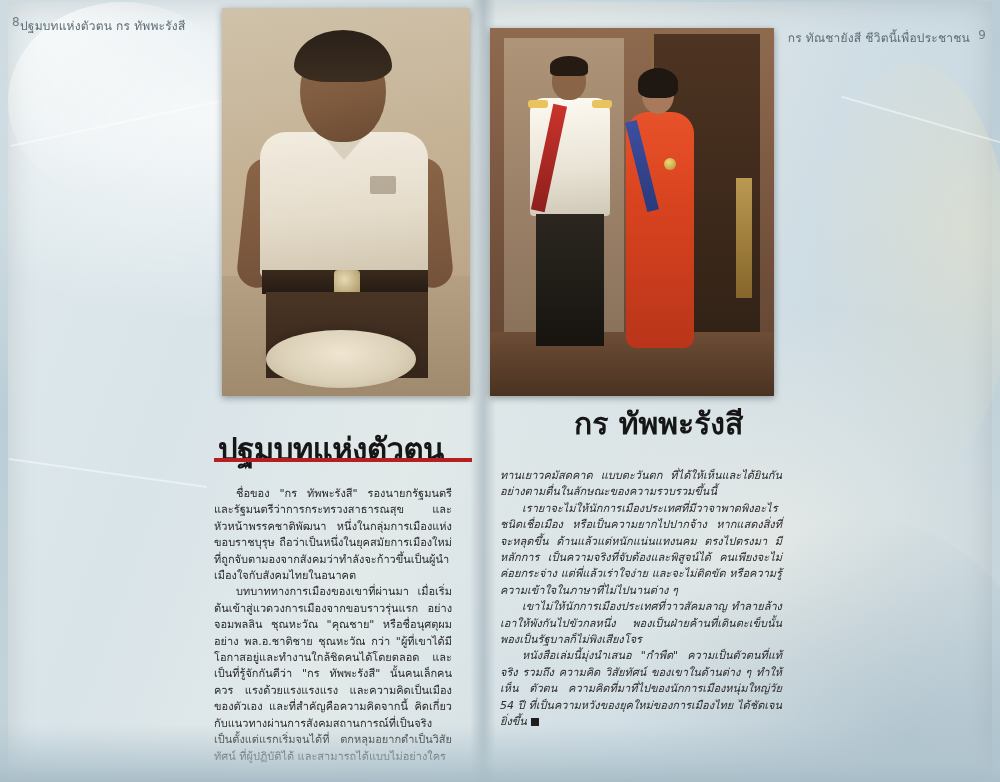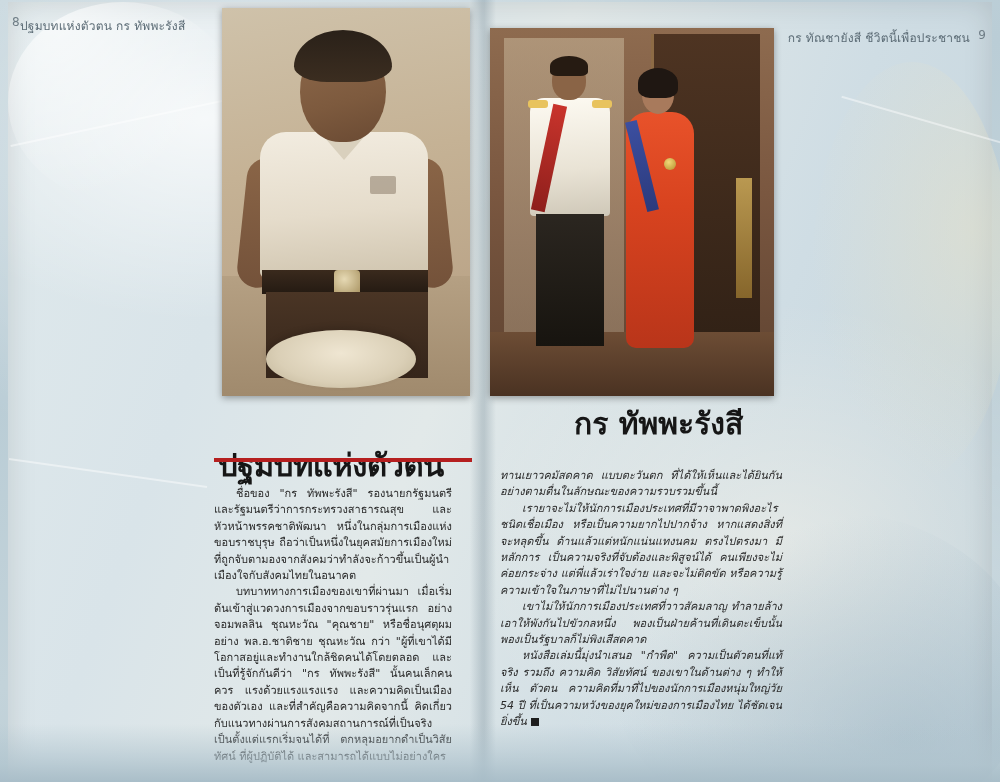--- a/index.html
+++ b/index.html
@@ -258,21 +258,21 @@
   
   .headline {
     position: absolute;
     font-family: "DejaVu Sans", sans-serif;
     font-weight: bold;
     color: #161616;
     white-space: nowrap;
   }
   .headline-left {
     left: 218px;
-    top: 440px;
+    top: 424px;
     font-size: 31px;
     letter-spacing: -0.5px;
   }
   .headline-underline {
     position: absolute;
     left: 214px;
     top: 458px;
     width: 258px;
     height: 4px;
     background: #b51f1f;
@@ -381,18 +381,18 @@
   <div class="headline headline-right">กร  ทัพพะรังสี</div>
 
   <div class="col col-left">
     <p class="indent">ชื่อของ "กร ทัพพะรังสี" รองนายกรัฐมนตรี และรัฐมนตรีว่าการกระทรวงสาธารณสุข และหัวหน้าพรรคชาติพัฒนา หนึ่งในกลุ่มการเมืองแห่งขอบราชบุรุษ ถือว่าเป็นหนึ่งในยุคสมัยการเมืองใหม่ ที่ถูกจับตามองจากสังคมว่าทำลังจะก้าวขึ้นเป็นผู้นำเมืองใจกับสังคมไทยในอนาคต</p>
     <p class="indent">บทบาททางการเมืองของเขาที่ผ่านมา เมื่อเริ่มต้นเข้าสู่แวดวงการเมืองจากขอบราวรุ่นแรก อย่าง จอมพลลิน ชุณหะวัณ "คุณชาย" หรือชื่อนุศตุผม อย่าง พล.อ.ชาติชาย ชุณหะวัณ กว่า "ผู้ที่เขาได้มีโอกาสอยู่และทำงานใกล้ชิดคนได้โดยตลอด และเป็นที่รู้จักกันดีว่า "กร ทัพพะรังสี" นั้นคนเล็กคนควร แรงด้วยแรงแรงแรง และความคิดเป็นเมืองของตัวเอง และที่สำคัญคือความคิดจากนี้ คิดเกี่ยวกับแนวทางผ่านการสังคมสถานการณ์ที่เป็นจริง เป็นตั้งแต่แรกเริ่มจนได้ที่ ตกหลุมอยากดำเป็นวิสัยทัศน์ ที่ผู้ปฏิบัติได้ และสามารถได้แบบไม่อย่างใคร</p>
   </div>
 
   <div class="col col-right">
     <p>ทานเยาวคมัสดคาด แบบตะวันตก ที่ได้ให้เห็นและได้ยินกันอย่างตามตื่นในลักษณะของความรวบรวมขึ้นนี้</p>
     <p class="indent">เรายาจะไม่ให้นักการเมืองประเทศที่มีวาจาพาดพิงอะไรชนิดเชื่อเมือง หรือเป็นความยากไปปากจ้าง หากแสดงสิ่งที่จะหลุดขึ้น ด้านแล้วแต่หนักแน่นแทงนคม ตรงไปตรงมา มีหลักการ เป็นความจริงที่จับต้องและพิสูจน์ได้ คนเพียงจะไม่ค่อยกระจ่าง แต่พี่แล้วเร่าใจง่าย และจะไม่ติดขัด หรือความรู้ความเข้าใจในภาษาที่ไม่ไปนานต่าง ๆ</p>
-    <p class="indent">เขาไม่ให้นักการเมืองประเทศที่วาวสัคมลาญ ทำลายล้าง เอาให้พังกันไปขัวกลหนึ่ง พองเป็นฝ่ายค้านที่เดินตะเข็บนั้น พองเป็นรัฐบาลก็ไม่พิงเสีสดคาด</p>
+    <p class="indent">เขาไม่ให้นักการเมืองประเทศที่วาวสัคมลาญ ทำลายล้าง เอาให้พังกันไปขัวกลหนึ่ง พองเป็นฝ่ายค้านที่เดินตะเข็บนั้น พองเป็นรัฐบาลก็ไม่พิงเสียงโจร</p>
     <p class="indent"><span>หนังสือเล่มนี้มุ่งนำเสนอ "กำพืด" ความเป็นตัวตนที่แท้จริง รวมถึง ความคิด วิสัยทัศน์ ของเขาในด้านต่าง ๆ ทำให้เห็น ตัวตน ความคิดที่มาที่ไปของนักการเมืองหนุ่มใหญ่วัย 54 ปี ที่เป็นความหวังของยุคใหม่ของการเมืองไทย ได้ชัดเจนยิ่งขึ้น</span><span class="endmark"></span></p>
   </div>
 
   <div class="fade-bottom"></div>
 </div>
 
 </body></html>

